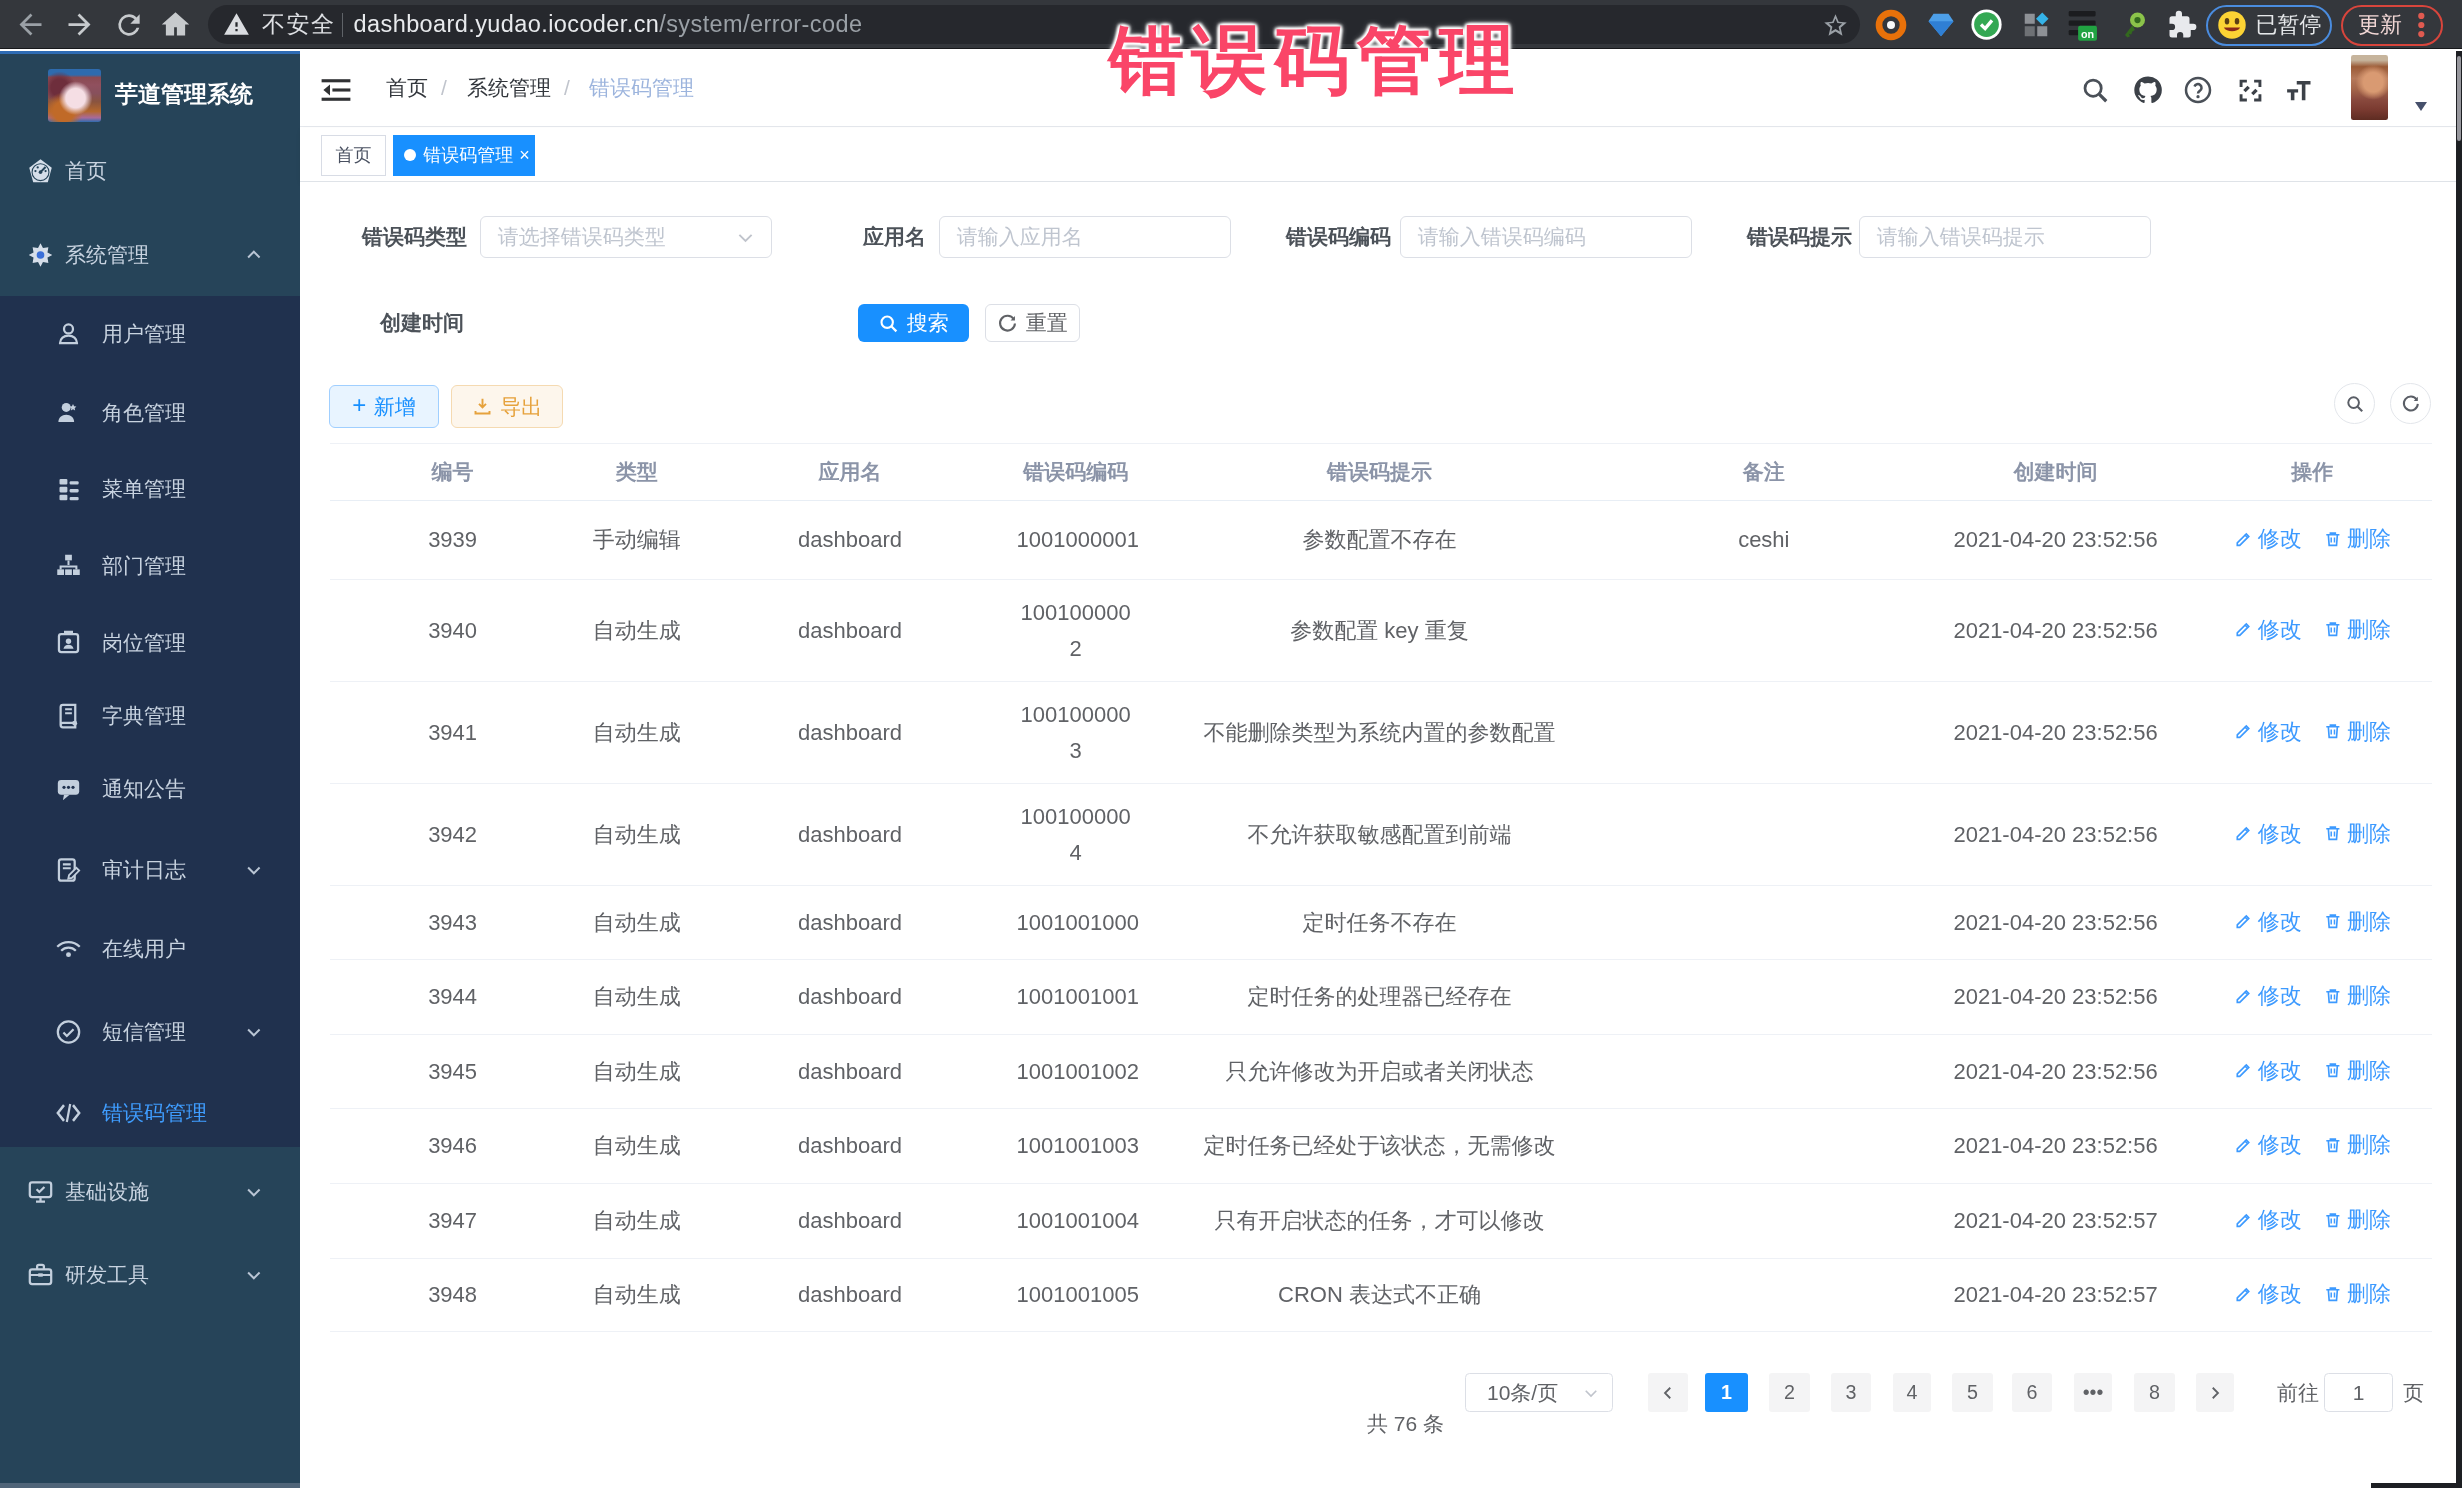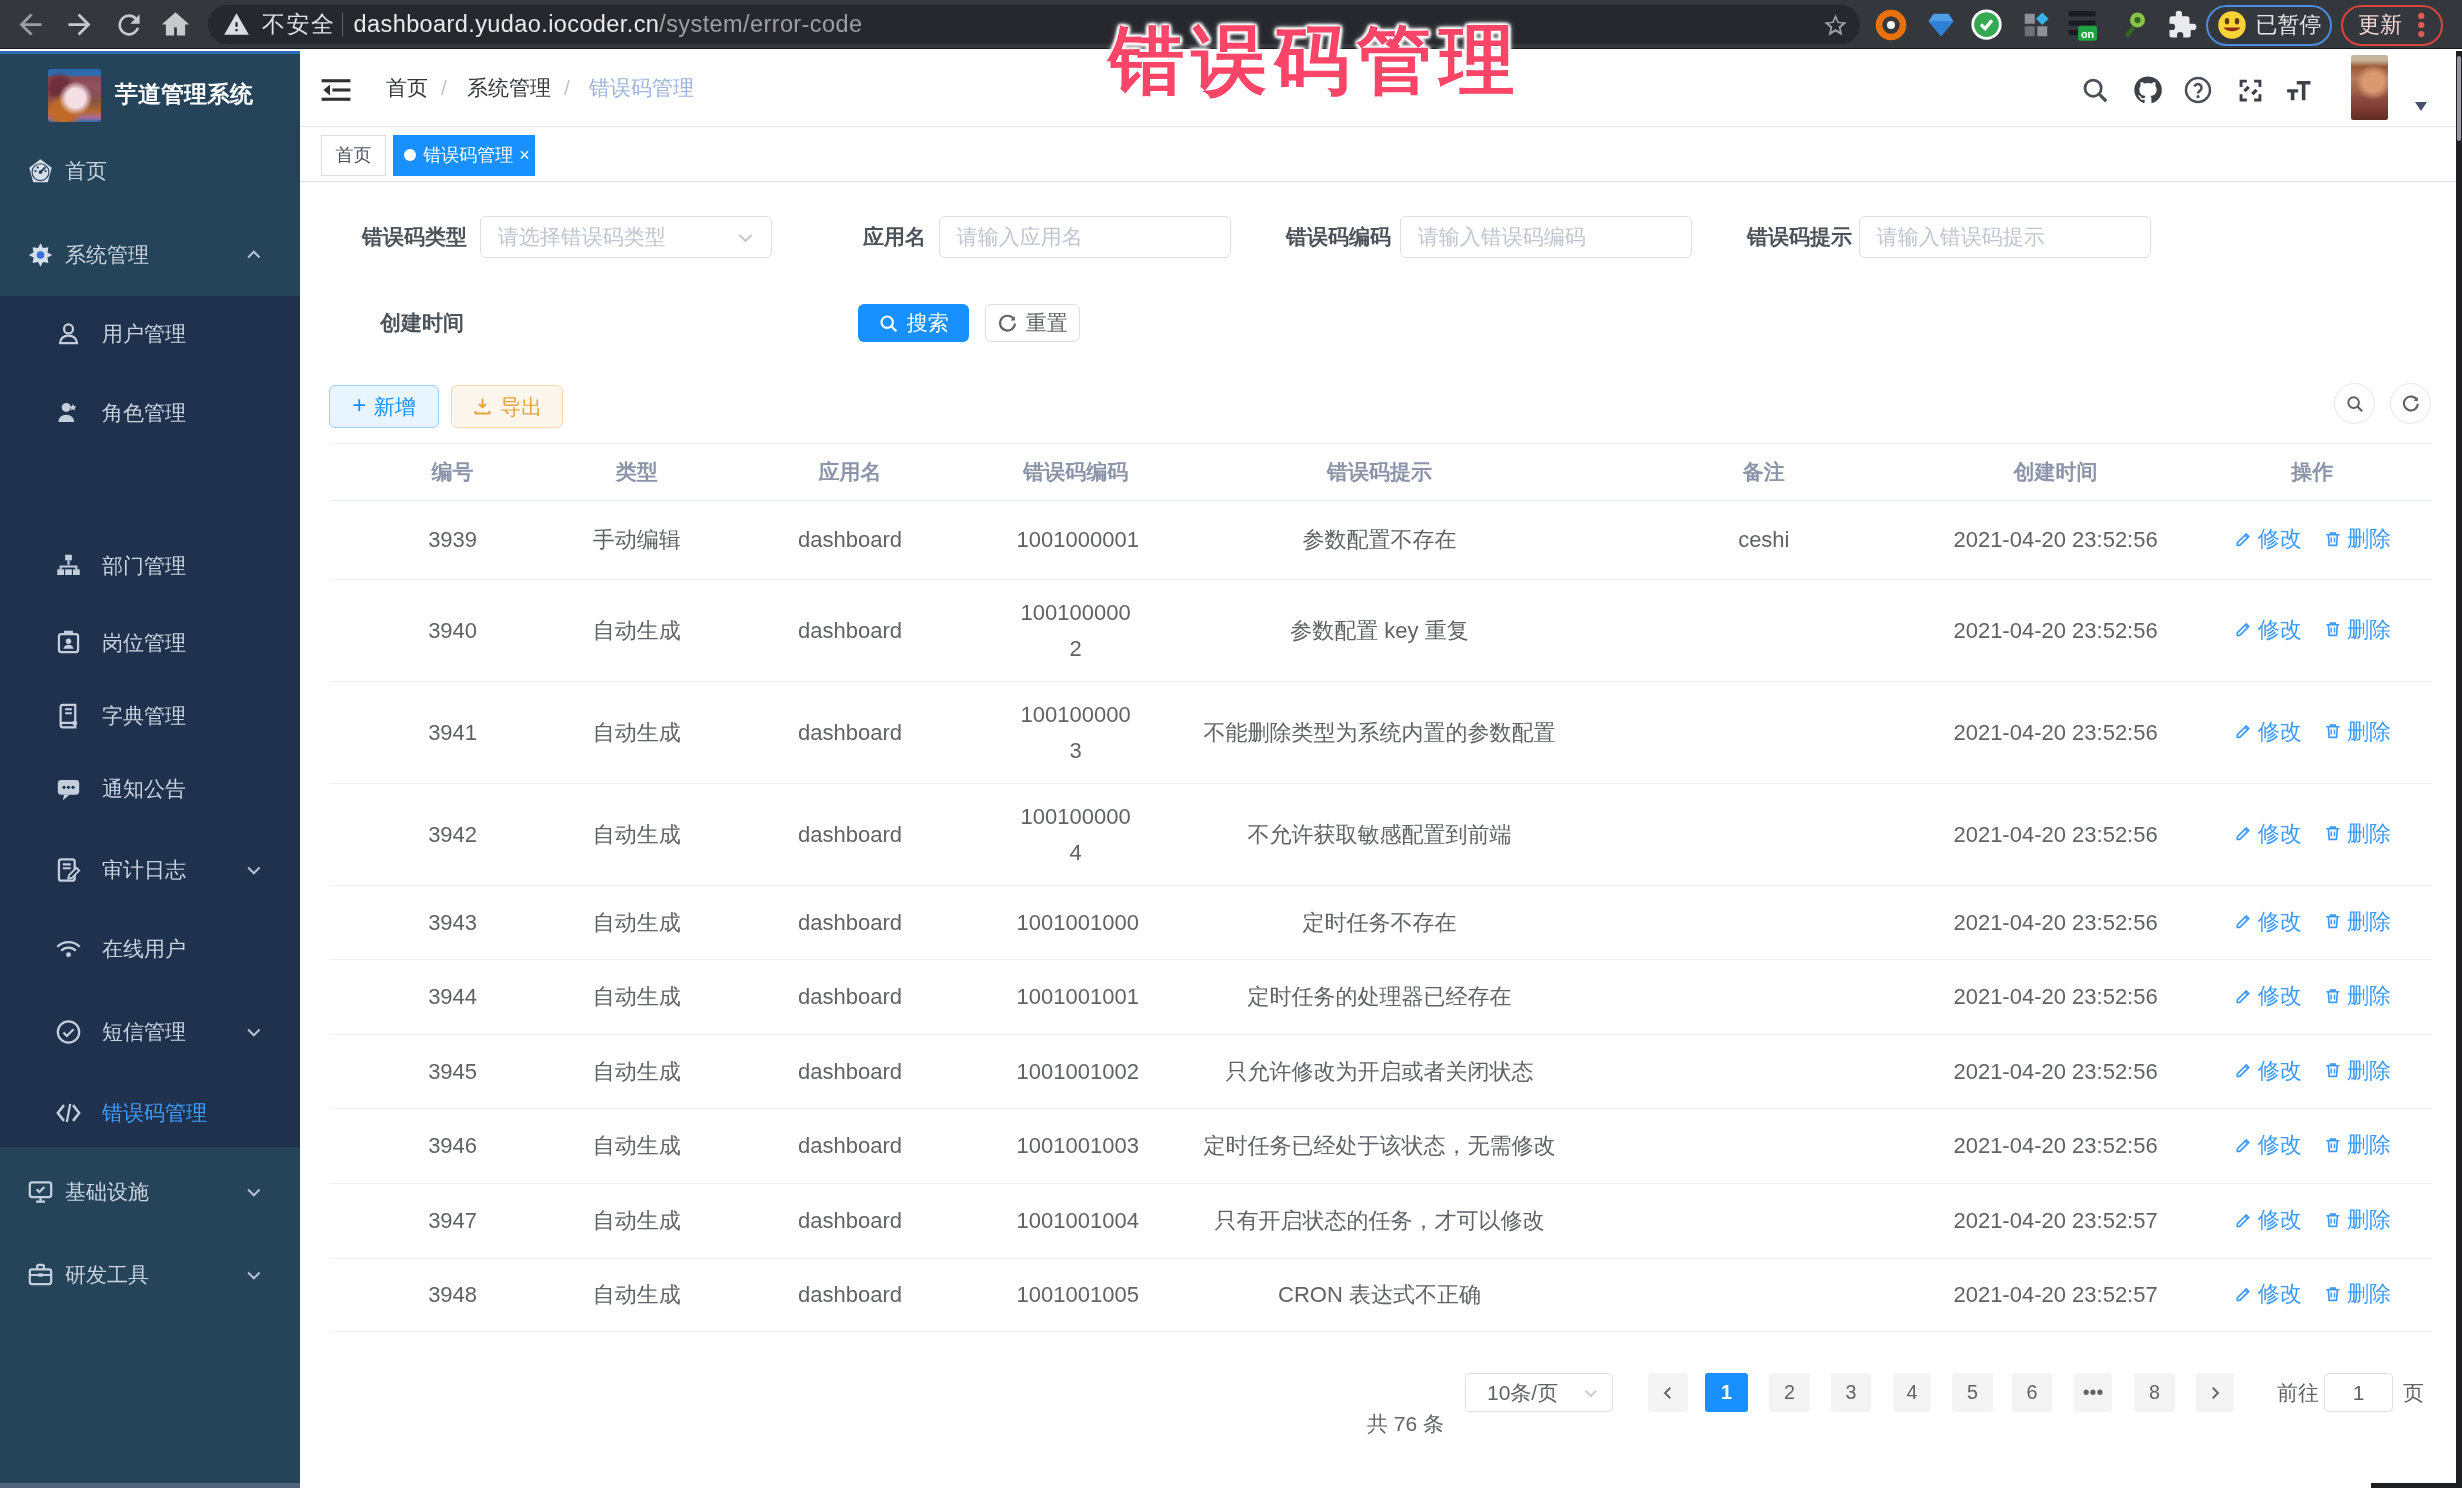--- a/index.html
+++ b/index.html
@@ -235,20 +235,31 @@
         </svg>
       <span class="tx">用户管理</span>
     </div>
     <div class="mi" style="top:324px;">
       <svg class="ic" viewBox="0 0 24 24">
           <circle cx="10" cy="7" r="4" fill="#c3cfdd"></circle>
           <path d="M3 20c0-4 3-6.5 7-6.5s7 2.5 7 6.5z" fill="#c3cfdd"></path>
           <path d="M16 4l1 2 2 .3-1.5 1.4.4 2L16 8.7 14.1 9.7l.4-2L13 6.3l2-.3z" fill="#c3cfdd"></path>
         </svg>
       <span class="tx">角色管理</span>
+    </div>
+    <div class="mi" style="top:400px;">
+      <svg class="ic" viewBox="0 0 24 24">
+          <rect x="4" y="3" width="7" height="5" rx="1" fill="#c3cfdd"></rect>
+          <rect x="13" y="5" width="8" height="3" rx="1" fill="#c3cfdd"></rect>
+          <rect x="4" y="10" width="7" height="5" rx="1" fill="#c3cfdd"></rect>
+          <rect x="13" y="12" width="8" height="3" rx="1" fill="#c3cfdd"></rect>
+          <rect x="4" y="17" width="7" height="5" rx="1" fill="#c3cfdd"></rect>
+          <rect x="13" y="19" width="8" height="3" rx="1" fill="#c3cfdd"></rect>
+        </svg>
+      <span class="tx">菜单管理</span>
     </div>
     <div class="mi" style="top:477px;">
       <svg class="ic" viewBox="0 0 24 24">
           <rect x="9" y="2" width="6" height="5" fill="#c3cfdd"></rect>
           <path d="M12 7v4M5 15v-2.5h14V15" stroke="#c3cfdd" stroke-width="1.8" fill="none"></path>
           <rect x="2" y="15" width="6" height="5" fill="#c3cfdd"></rect>
           <rect x="9" y="15" width="6" height="5" fill="#c3cfdd"></rect>
           <rect x="16" y="15" width="6" height="5" fill="#c3cfdd"></rect>
         </svg>
       <span class="tx">部门管理</span>

